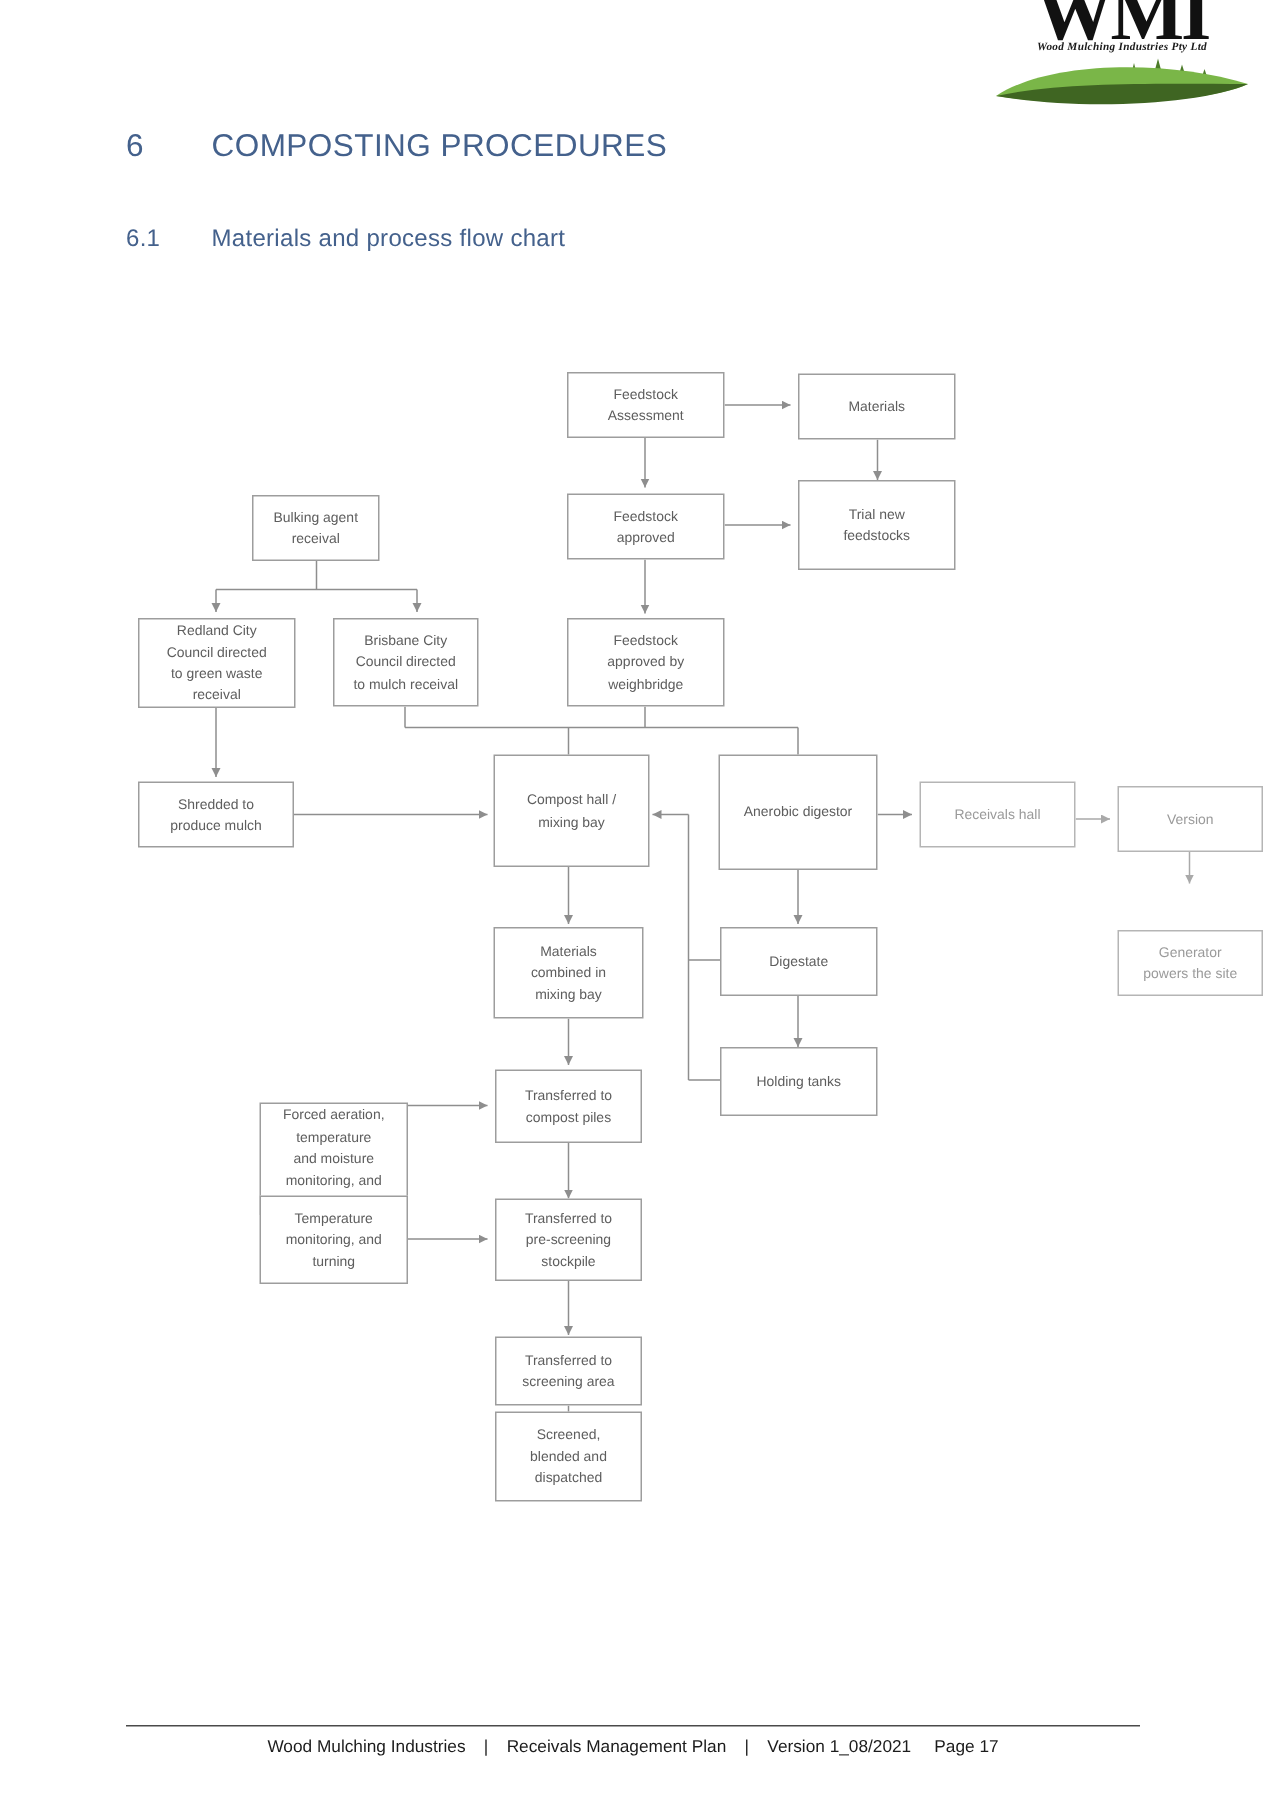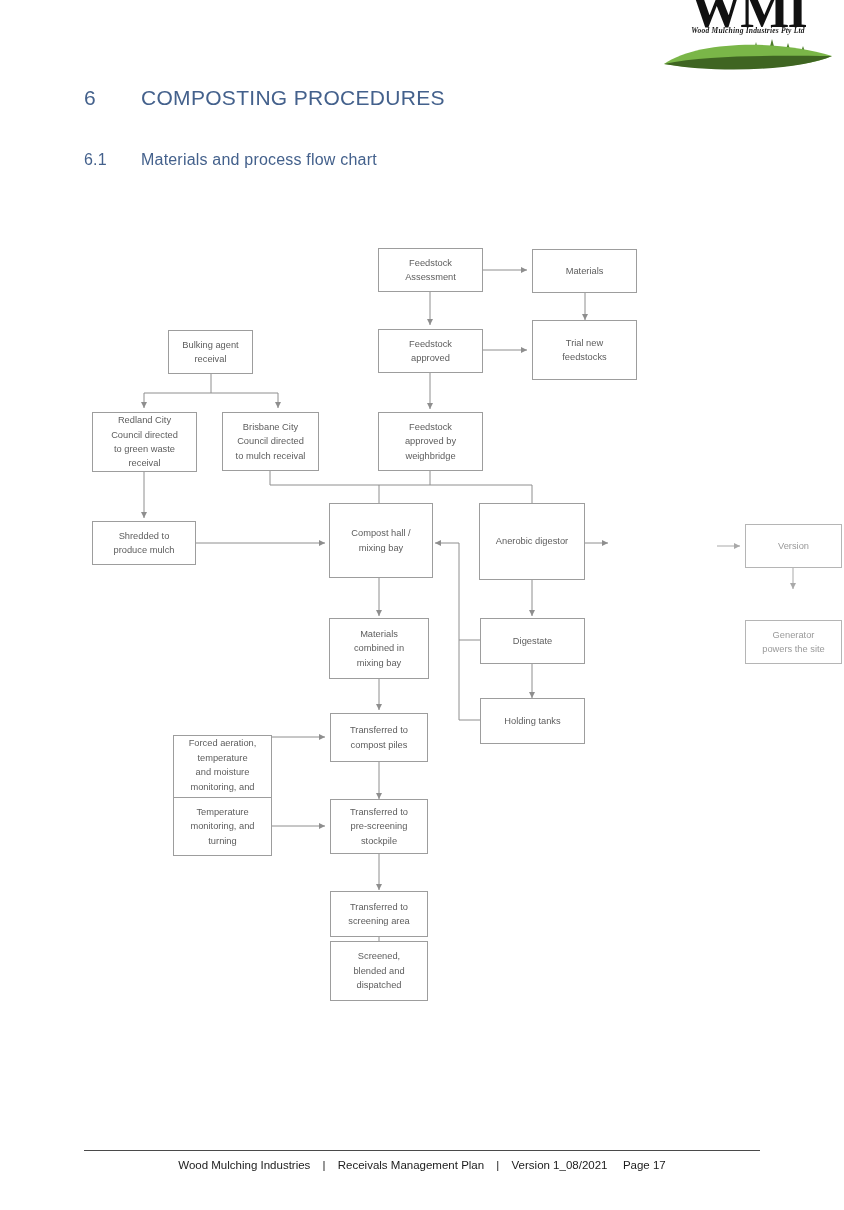--- a/index.html
+++ b/index.html
@@ -162,20 +162,21 @@
   <div class="node" style="left:532px;top:249px;width:105px;height:44px;">Materials</div>
   <div class="node" style="left:168px;top:330px;width:85px;height:44px;">Bulking agent<br>receival</div>
   <div class="node" style="left:378px;top:329px;width:105px;height:44px;">Feedstock<br>approved</div>
   <div class="node" style="left:532px;top:320px;width:105px;height:60px;">Trial new<br>feedstocks</div>
   <div class="node" style="left:92px;top:412px;width:105px;height:60px;">Redland City<br>Council directed<br>to green waste<br>receival</div>
   <div class="node" style="left:222px;top:412px;width:97px;height:59px;">Brisbane City<br>Council directed<br>to mulch receival</div>
   <div class="node" style="left:378px;top:412px;width:105px;height:59px;">Feedstock<br>approved by<br>weighbridge</div>
   <div class="node" style="left:92px;top:521px;width:104px;height:44px;">Shredded to<br>produce mulch</div>
   <div class="node" style="left:329px;top:503px;width:104px;height:75px;">Compost hall /<br>mixing bay</div>
   <div class="node" style="left:479px;top:503px;width:106px;height:77px;">Anerobic digestor</div>
+  <div class="node faint" style="left:613px;top:521px;width:104px;height:44px;">Receivals hall</div>
   <div class="node faint" style="left:745px;top:524px;width:97px;height:44px;">Version</div>
   <div class="node faint" style="left:745px;top:591px;width:97px;height:44px;margin-top:29px;">Generator<br>powers the site</div>
   <div class="node" style="left:329px;top:618px;width:100px;height:61px;">Materials<br>combined in<br>mixing bay</div>
   <div class="node" style="left:480px;top:618px;width:105px;height:46px;">Digestate</div>
   <div class="node" style="left:173px;top:695px;width:99px;height:75px;margin-top:40px;">Forced aeration,<br>temperature<br>and moisture<br>monitoring, and<br>turning</div>
   <div class="node" style="left:330px;top:713px;width:98px;height:49px;">Transferred to<br>compost piles</div>
   <div class="node" style="left:480px;top:698px;width:105px;height:46px;">Holding tanks</div>
   <div class="node" style="left:173px;top:797px;width:99px;height:59px;">Temperature<br>monitoring, and<br>turning</div>
   <div class="node" style="left:330px;top:799px;width:98px;height:55px;">Transferred to<br>pre-screening<br>stockpile</div>
   <div class="node" style="left:330px;top:891px;width:98px;height:46px;">Transferred to<br>screening area</div>

